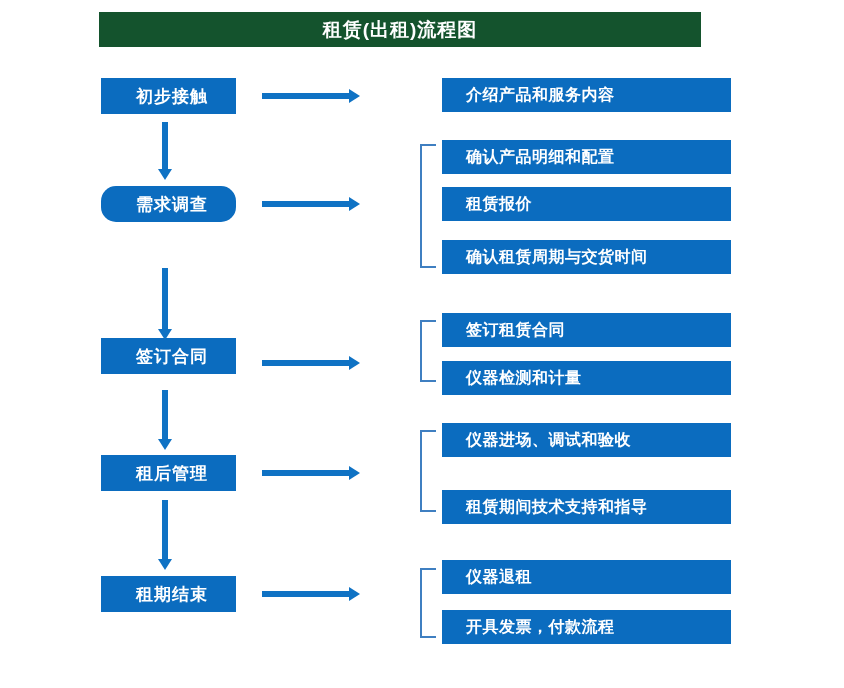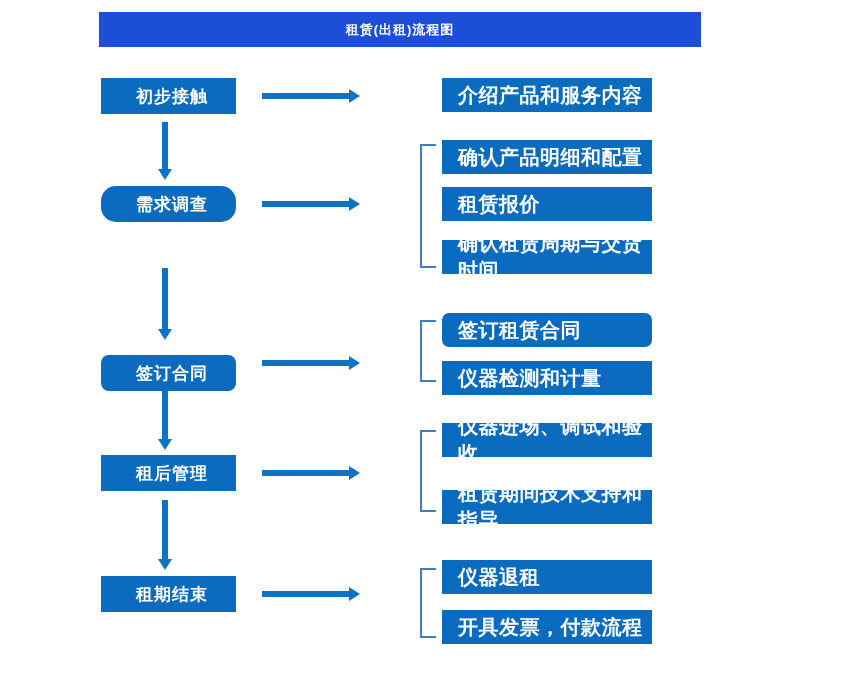--- a/index.html
+++ b/index.html
@@ -18,23 +18,23 @@
     overflow: hidden;
   }
 
   
   .title-bar {
     position: absolute;
     left: 99px;
     top: 12px;
     width: 602px;
     height: 35px;
-    background: #1d4ed8;
+    background: #14532d;
     color: #ffffff;
-    font-size: 13px;
+    font-size: 19px;
     font-weight: bold;
     display: flex;
     align-items: center;
     justify-content: center;
     letter-spacing: 1px;
   }
 
   
   .stage-box {
     position: absolute;
@@ -49,29 +49,29 @@
     align-items: center;
     justify-content: center;
     letter-spacing: 1px;
     padding-left: 7px;
   }
 
   
   .detail-box {
     position: absolute;
     left: 442px;
-    width: 210px;
+    width: 289px;
     height: 34px;
     background: #0b6cbf;
     color: #ffffff;
-    font-size: 20px;
+    font-size: 16px;
     font-weight: bold;
     display: flex;
     align-items: center;
-    padding-left: 16px;
+    padding-left: 24px;
     box-sizing: border-box;
     letter-spacing: 0.5px;
   }
 
   
   .v-arrow {
     position: absolute;
     left: 158px;
     width: 14px;
   }
@@ -133,21 +133,21 @@
 <body>
 
 <div id="canvas">
 
   <div class="title-bar">租赁(出租)流程图</div>
 
   <div class="stage-box" style="top:78px;">初步接触</div>
 
   <div class="stage-box" style="top:186px;border-radius:15px;">需求调查</div>
 
-  <div class="stage-box" style="top:355px;border-radius:8px;">签订合同</div>
+  <div class="stage-box" style="top:338px;">签订合同</div>
 
   <div class="stage-box" style="top:455px;">租后管理</div>
 
   <div class="stage-box" style="top:576px;">租期结束</div>
 
   <div class="v-arrow" style="top:122px; height:58px;">
     <div class="shaft" style="height:47px;"></div>
     <div class="head" style="top:47px;"></div>
   </div>
 
@@ -195,21 +195,21 @@
   <div class="bracket" style="top:320px; height:62px;"></div>
   <div class="bracket" style="top:430px; height:82px;"></div>
   <div class="bracket" style="top:568px; height:70px;"></div>
 
   <div class="detail-box" style="top:78px;">介绍产品和服务内容</div>
 
   <div class="detail-box" style="top:140px;">确认产品明细和配置</div>
   <div class="detail-box" style="top:187px;">租赁报价</div>
   <div class="detail-box" style="top:240px;">确认租赁周期与交货时间</div>
 
-  <div class="detail-box" style="top:313px;border-radius:7px;">签订租赁合同</div>
+  <div class="detail-box" style="top:313px;">签订租赁合同</div>
   <div class="detail-box" style="top:361px;">仪器检测和计量</div>
 
   <div class="detail-box" style="top:423px;">仪器进场、调试和验收</div>
   <div class="detail-box" style="top:490px;">租赁期间技术支持和指导</div>
 
   <div class="detail-box" style="top:560px;">仪器退租</div>
   <div class="detail-box" style="top:610px;">开具发票，付款流程</div>
 
 </div>
 

